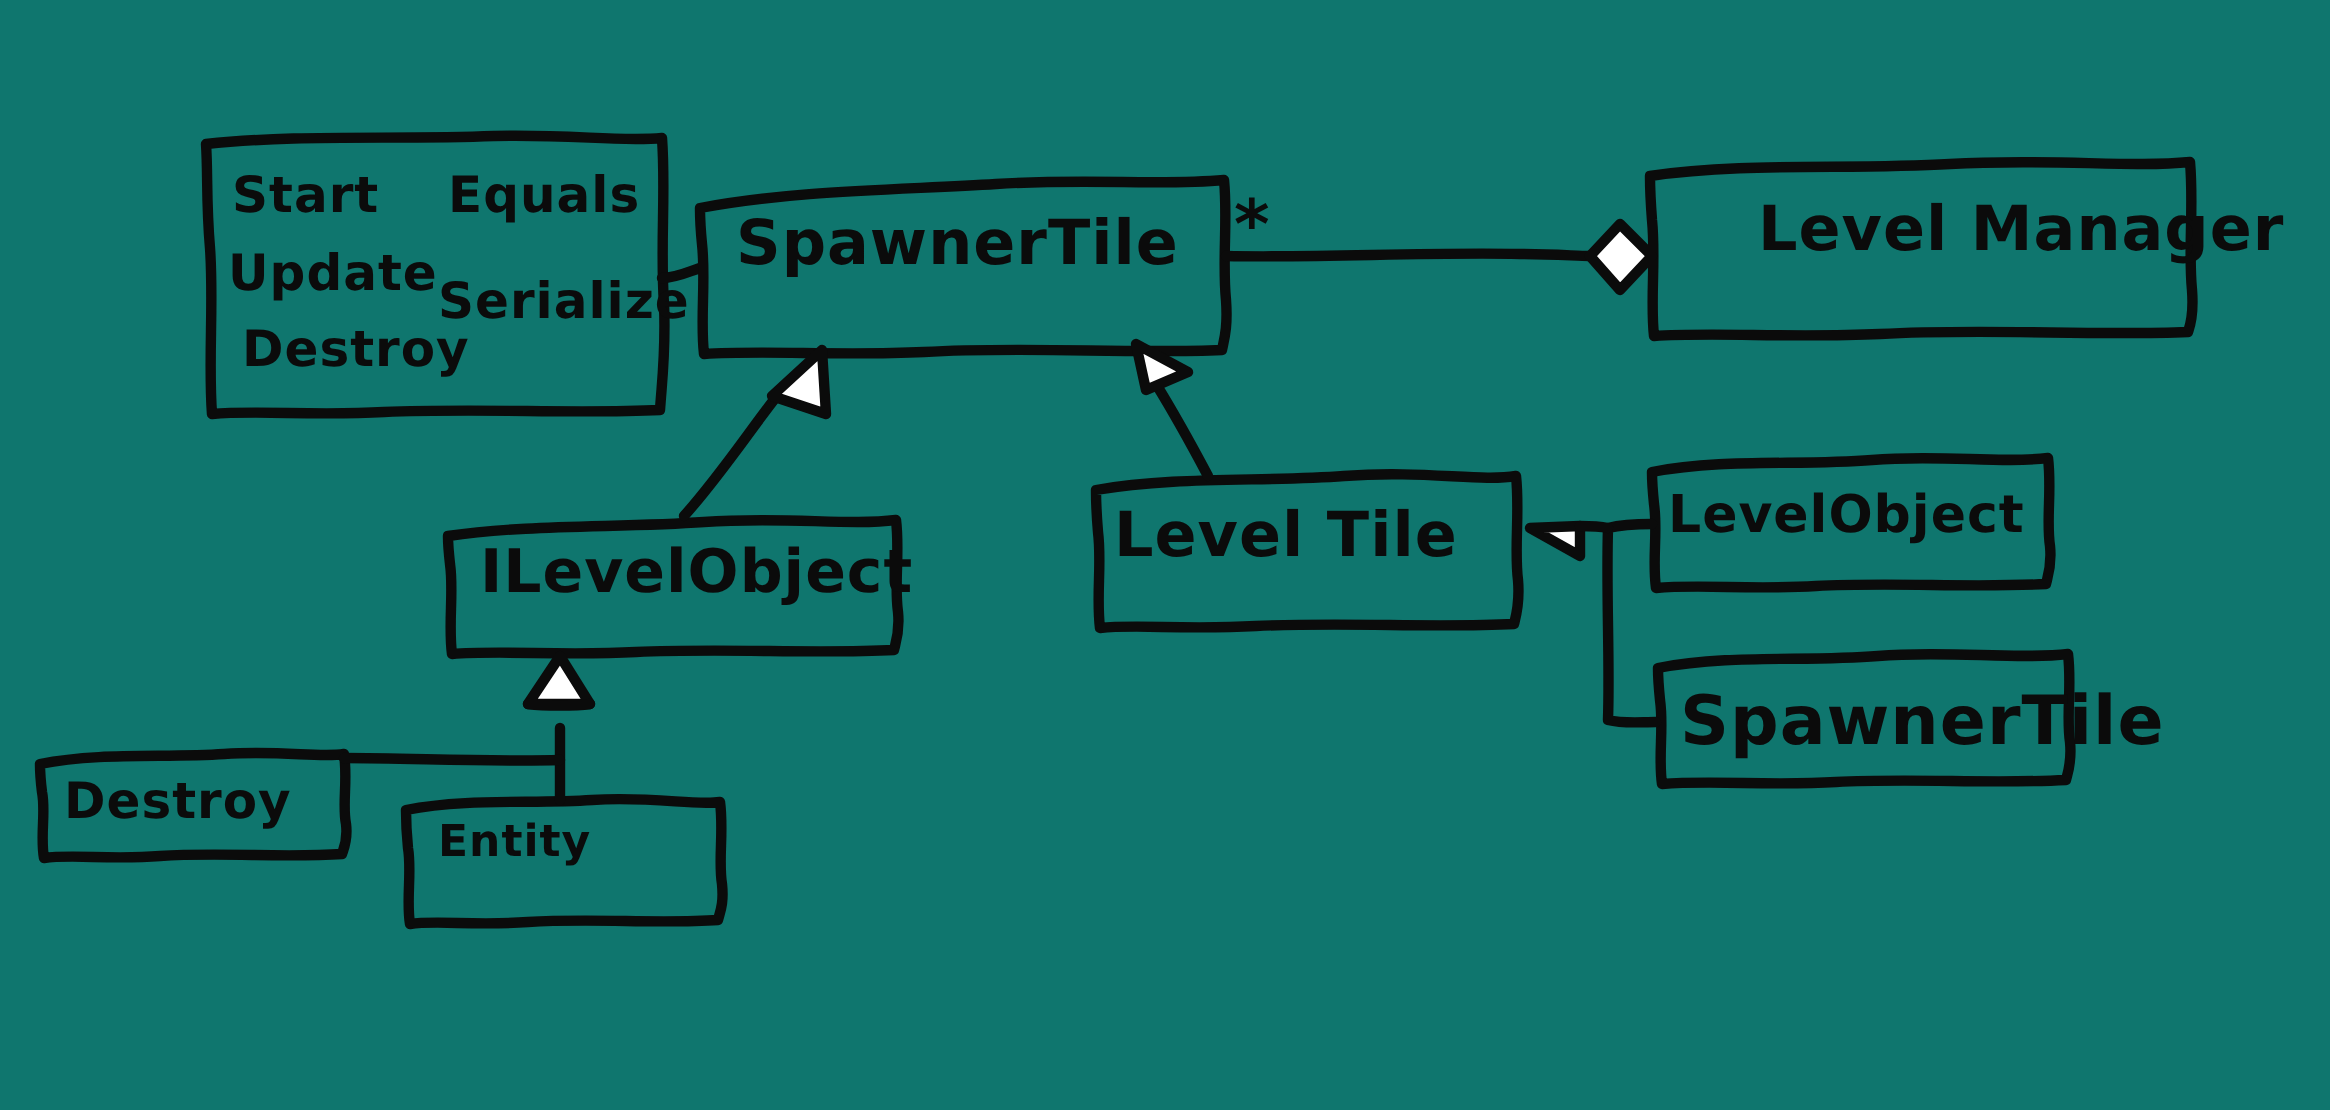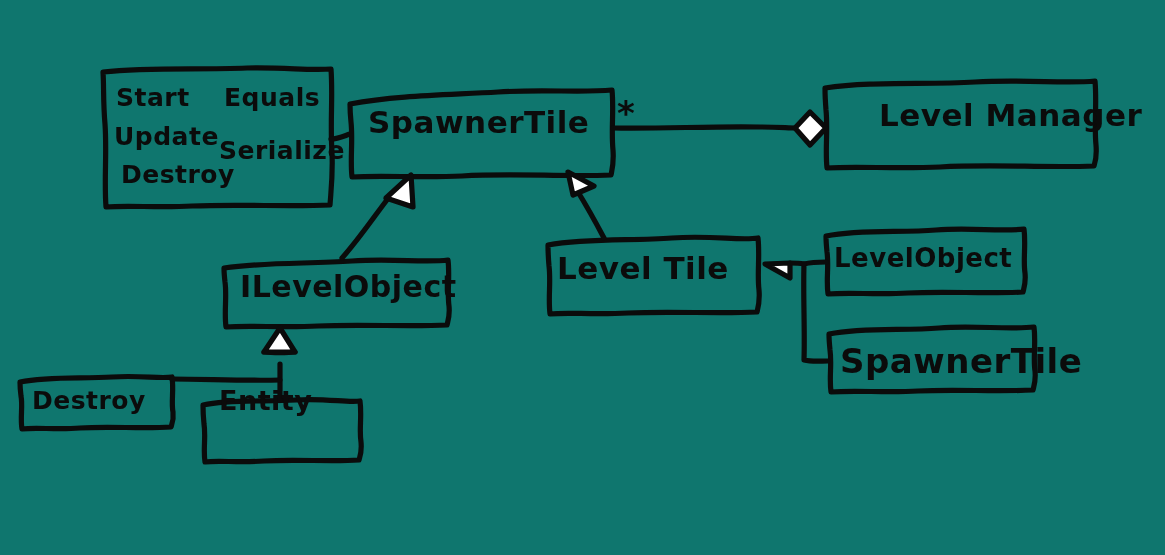--- a/index.html
+++ b/index.html
@@ -184,17 +184,17 @@
   <div class="node-label hand" style="left:240px; top:269px; font-size:30px;">ILevelObject</div>
 
   <div class="node-label hand" style="left:557px; top:250px; font-size:31px;">Level Tile</div>
 
   <div class="node-label hand" style="left:834px; top:243px; font-size:26px;">LevelObject</div>
 
   <div class="node-label hand" style="left:840px; top:341px; font-size:34px;">SpawnerTile</div>
 
   <div class="node-label hand" style="left:32px; top:386px; font-size:25px;">Destroy</div>
 
-  <div class="node-label hand" style="left:219px; top:385px; font-size:27px;">Entity</div>
+  <div class="node-label hand" style="left:219px; top:409px; font-size:22px;">Entity</div>
 
   <div class="multiplicity" style="left:617px; top:96px;">*</div>
 
 </div>
 
 </body></html>

